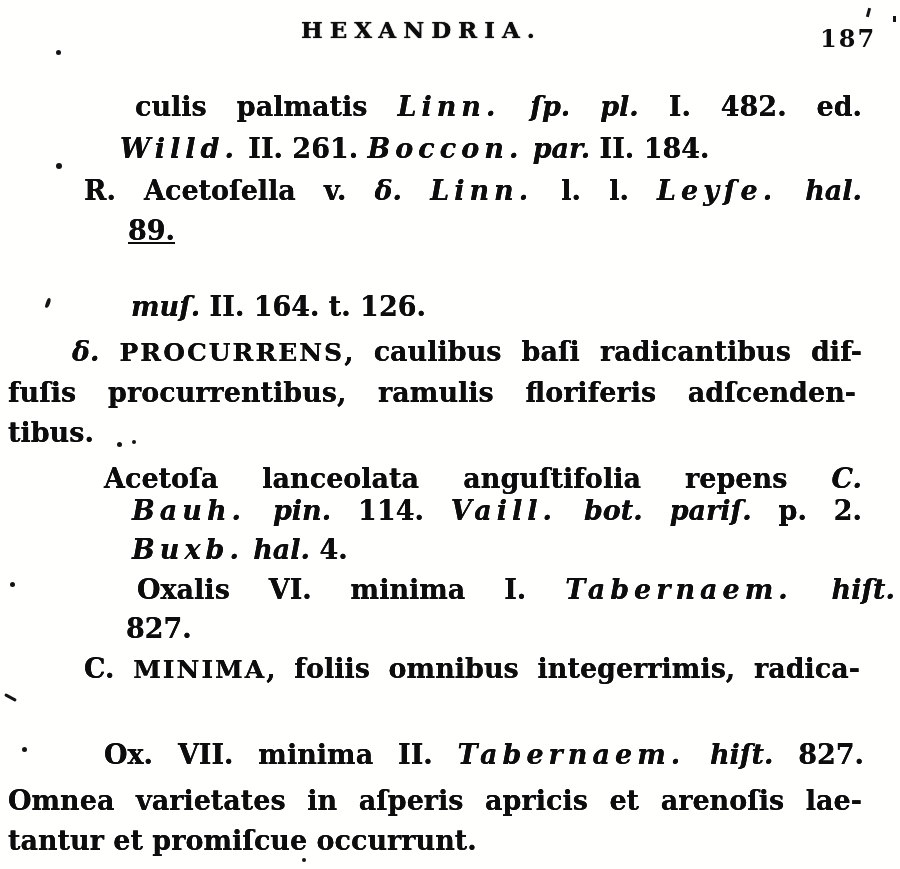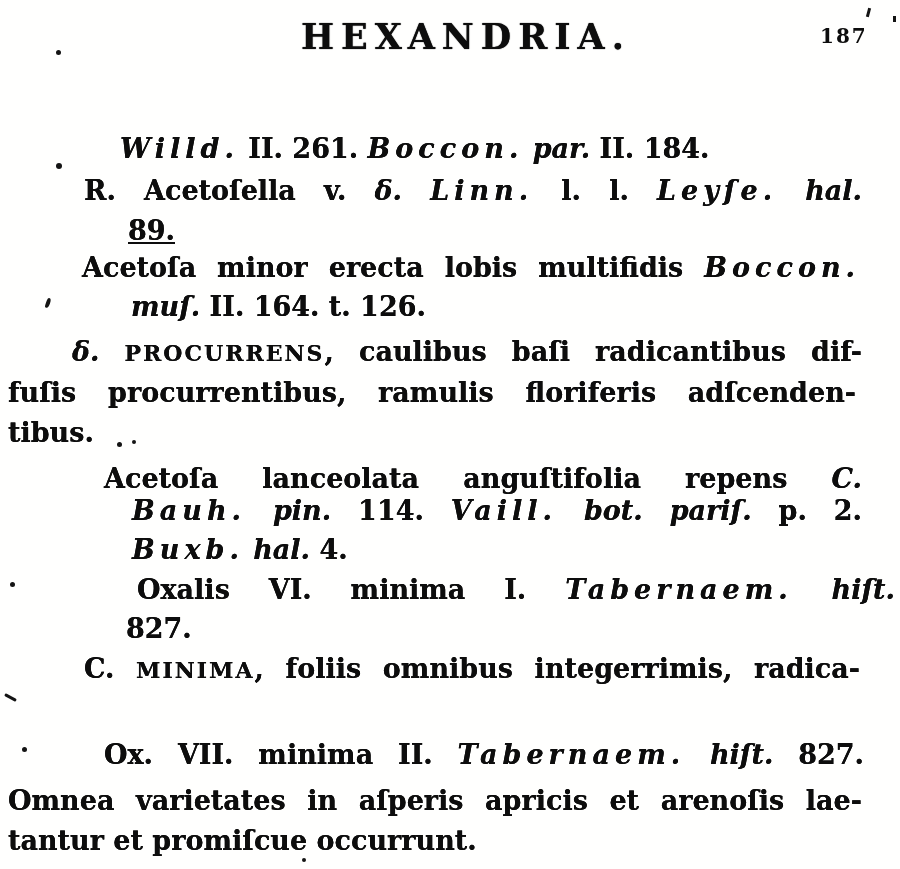--- a/index.html
+++ b/index.html
@@ -7,63 +7,63 @@
     position:relative;
     width:900px; height:869px;
     background:#fffffe;
     overflow:hidden;
     font-family:"DejaVu Serif","Liberation Serif",serif;
     font-weight:700;
     color:#0d0d0d;
   }
   .hdr {
     position:absolute; top:16px; left:301px;
-    font-size:35px; letter-spacing:7px;
+    font-size:23px; letter-spacing:7px;
     white-space:nowrap;
     text-shadow:0 0 1px #000;
   }
   .pgnum {
     position:absolute; top:24px; left:820px;
-    font-size:20px; letter-spacing:2px;
+    font-size:24px; letter-spacing:2px;
     white-space:nowrap;
   }
   .line {
     position:absolute;
     font-size:27px; line-height:38px;
     white-space:nowrap;
     text-shadow:0 0 0.5px #000;
   }
   .just {
     white-space:normal;
     text-align:justify;
     -moz-text-align-last:justify;
     text-align-last:justify;
   }
   .it  { font-style:italic; }
   .isp { font-style:italic; letter-spacing:5px; }
-  .sc  { font-size:22px; letter-spacing:2px; }
+  .sc  { font-size:25px; letter-spacing:2px; }
   .speck { position:absolute; background:#141414; border-radius:50%; }
   .tick  { position:absolute; background:#141414; }
 </style>
 </head>
 <body>
 
 <div class="page">
 
   <div class="hdr">HEXANDRIA.</div>
   <div class="pgnum">187</div>
 
+  <div class="line just" style="top:88px; left:135px; width:727px;"><span>culis palmatis </span><span class="isp">Linn.</span><span> </span><span class="it">ſp. pl.</span><span> I. 482. ed.</span></div>
 
   <div class="line" style="top:130px; left:120px;"><span class="isp">Willd.</span><span> II. 261. </span><span class="isp">Boccon.</span><span class="it"> par.</span><span> II. 184.</span></div>
 
   <div class="line just" style="top:172px; left:84px; width:778px;"><span>R. Acetoſella v. </span><span class="it">δ.</span><span> </span><span class="isp">Linn.</span><span> l. l. </span><span class="isp">Leyſe.</span><span class="it"> hal.</span></div>
 
   <div class="line" style="top:212px; left:128px;text-decoration:underline;"><span>89.</span></div>
 
-  <div class="line just" style="top:249px; left:82px; width:778px;"><span>Acetoſa minor erecta lobis multifidis </span><span class="isp">Boccon.</span></div>
 
   <div class="line" style="top:288px; left:131px;text-align:center;"><span class="it">muſ.</span><span> II. 164. t. 126.</span></div>
 
   <div class="line just" style="top:333px; left:72px; width:790px;"><span class="it">δ.</span><span> </span><span class="sc">PROCURRENS</span><span>, caulibus baſi radicantibus dif-</span></div>
 
   <div class="line just" style="top:374px; left:8px; width:848px;"><span>fuſis procurrentibus, ramulis floriferis adſcenden-</span></div>
 
   <div class="line" style="top:414px; left:8px;"><span>tibus.</span></div>
 
   <div class="line just" style="top:452px; left:104px; width:758px;margin-top:8px;"><span>Acetoſa lanceolata anguſtifolia repens </span><span class="it">C.</span></div>

